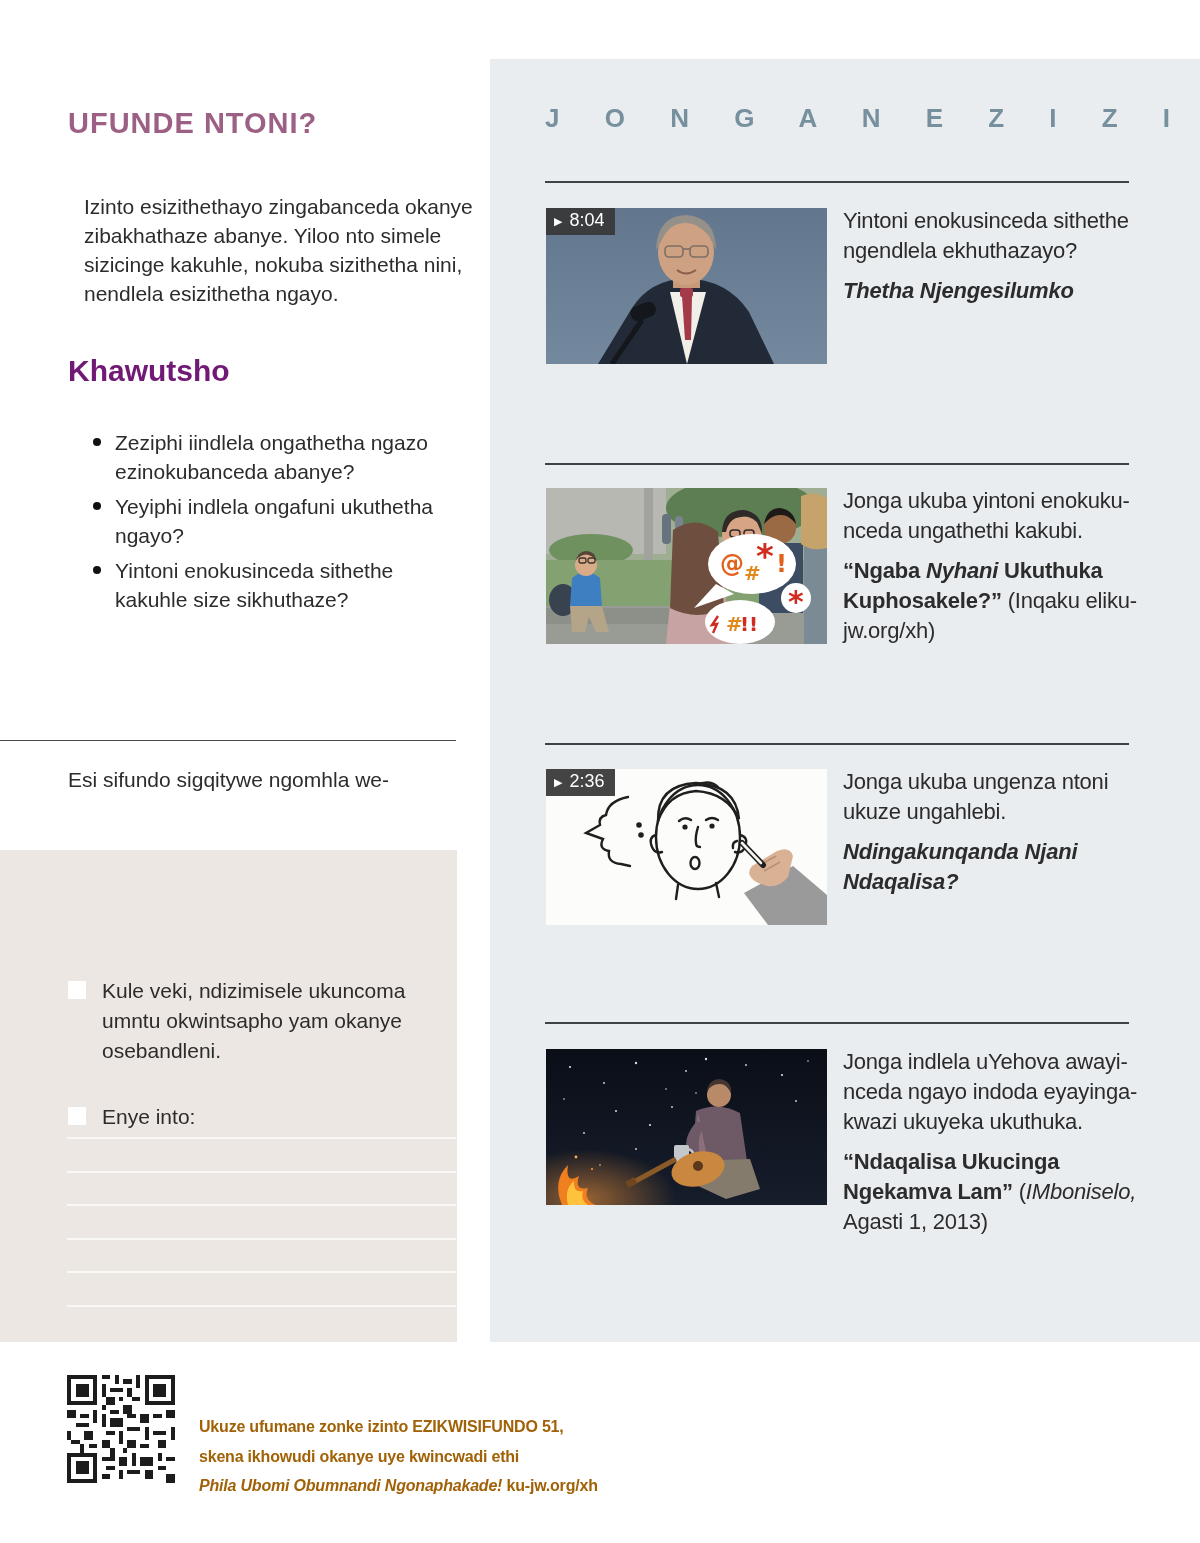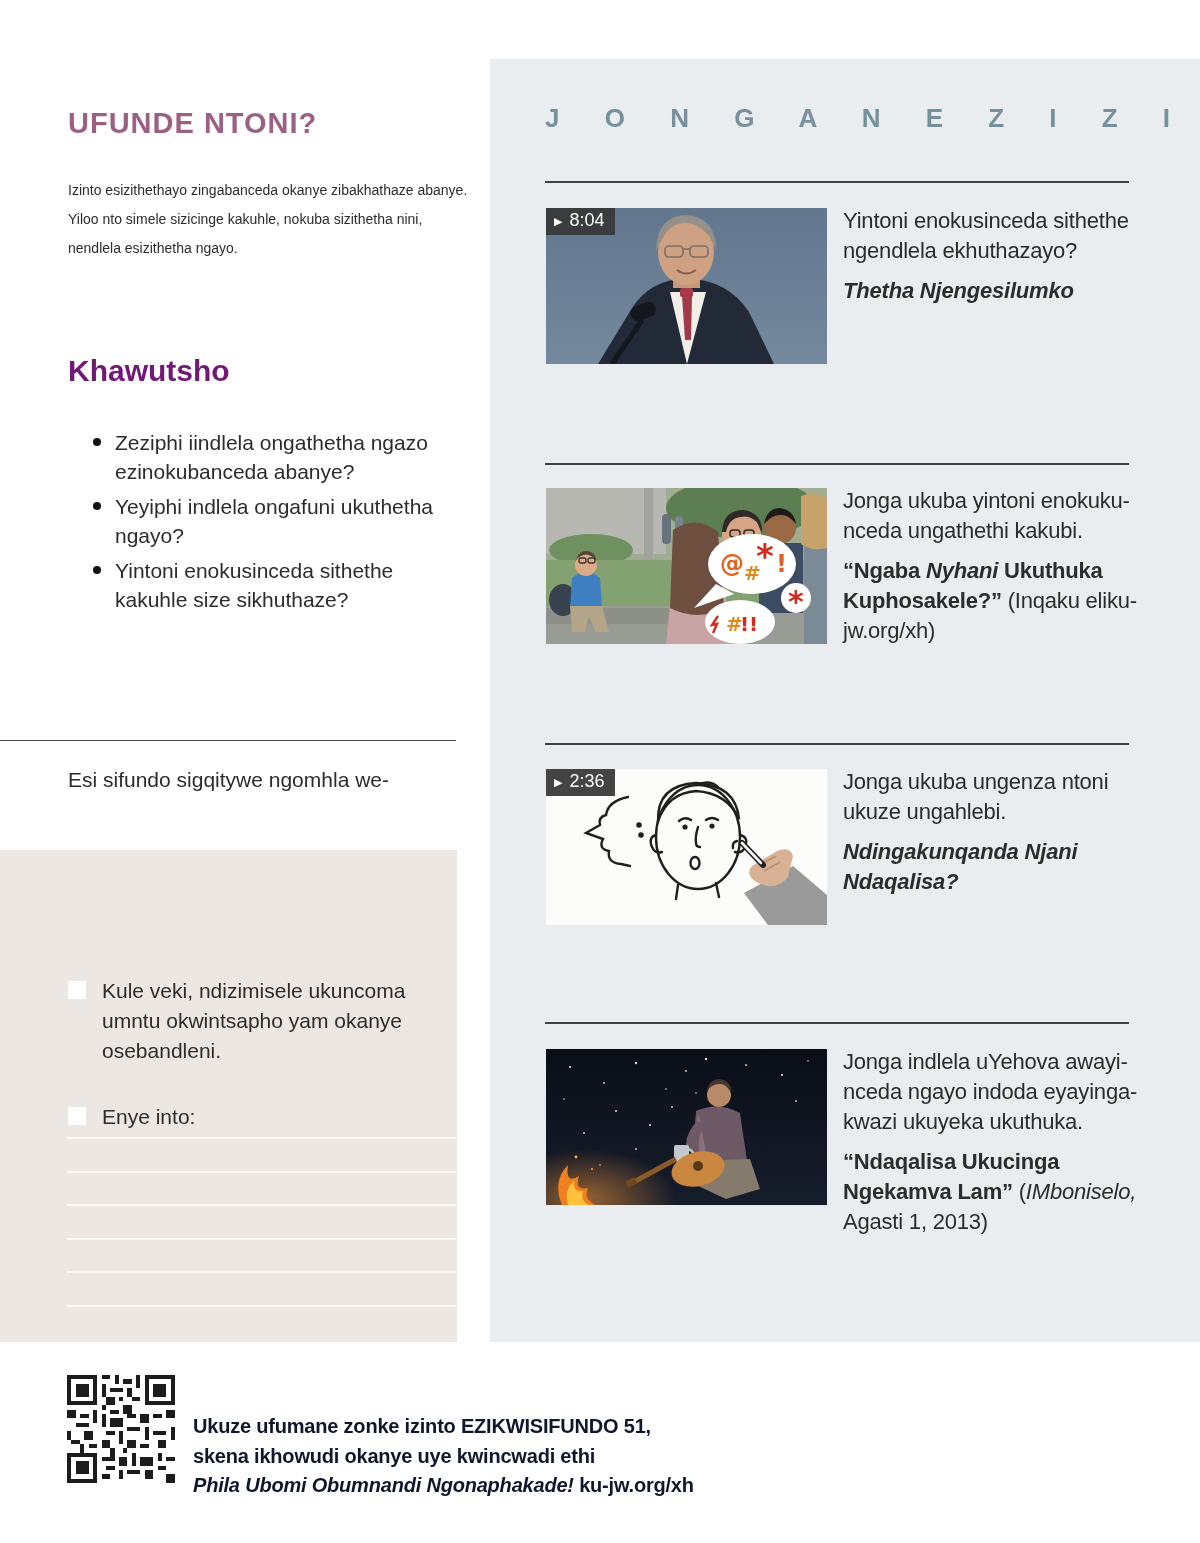--- a/index.html
+++ b/index.html
@@ -3,21 +3,21 @@
 <meta charset="utf-8">
 <style>
   html,body{margin:0;padding:0;background:#ffffff;}
   .page{position:relative;width:1200px;height:1543px;background:#ffffff;overflow:hidden;
         font-family:"Liberation Sans",sans-serif;color:#2c2c2c;}
   .abs{position:absolute;}
 
   
   .h-purple{left:68px;top:106px;font-size:29px;line-height:34px;font-weight:700;
             color:#9c6084;letter-spacing:1px;margin:0;}
-  .intro{left:68px;top:176px;width:400px;font-size:14px;line-height:29px;margin:0;}
+  .intro{left:68px;top:176px;width:400px;font-size:21px;line-height:29px;margin:16px;}
   .h-blue{font-size:30px;line-height:38px;font-weight:700;color:#701a75;margin:0;}
   .khawutsho{left:68px;top:352px;}
   .qlist{left:88px;top:428px;width:360px;list-style:none;margin:0;padding:0;}
   .qlist li{position:relative;padding-left:27px;margin-bottom:6px;
             font-size:21px;line-height:29px;}
   .dot{position:absolute;left:5px;top:10px;width:8px;height:8px;border-radius:50%;
        background:#111;}
   .ldivider{left:0;top:740px;width:456px;border-top:1.6px solid #4a4a4a;height:0;}
   .completed{left:68px;top:765px;width:400px;font-size:21px;line-height:29px;margin:0;}
 
@@ -47,22 +47,22 @@
   .itext{position:absolute;left:297px;top:-2px;width:295px;}
   .desc{margin:0;font-size:22px;line-height:30px;white-space:pre-line;color:#2b2b2b;
         letter-spacing:-0.2px;}
   .ititle{margin:10px 0 0 0;font-size:22px;line-height:30px;letter-spacing:-0.2px;}
   .b{font-weight:700;}
   .bi{font-weight:700;font-style:italic;margin-top:20px;}
   .it{font-style:italic;}
 
   
   .qr{left:66px;top:1375px;width:110px;height:108px;}
-  .foot{left:193px;top:1412px;width:700px;font-size:20px;line-height:29.5px;
-        font-weight:700;color:#0f172a;letter-spacing:-0.2px;}
+  .foot{left:199px;top:1412px;width:700px;font-size:16px;line-height:29.5px;
+        font-weight:700;color:#a16207;letter-spacing:-0.2px;}
   .foot p{margin:0;}
 </style>
 </head>
 <body>
 
 <div class="page">
 
   <h1 class="abs h-purple">UFUNDE NTONI?</h1>
 
   <p class="abs intro">Izinto esizithethayo zingabanceda okanye zibakhathaze abanye. Yiloo nto simele sizicinge kakuhle, nokuba sizithetha nini, nendlela esizithetha ngayo.</p>

